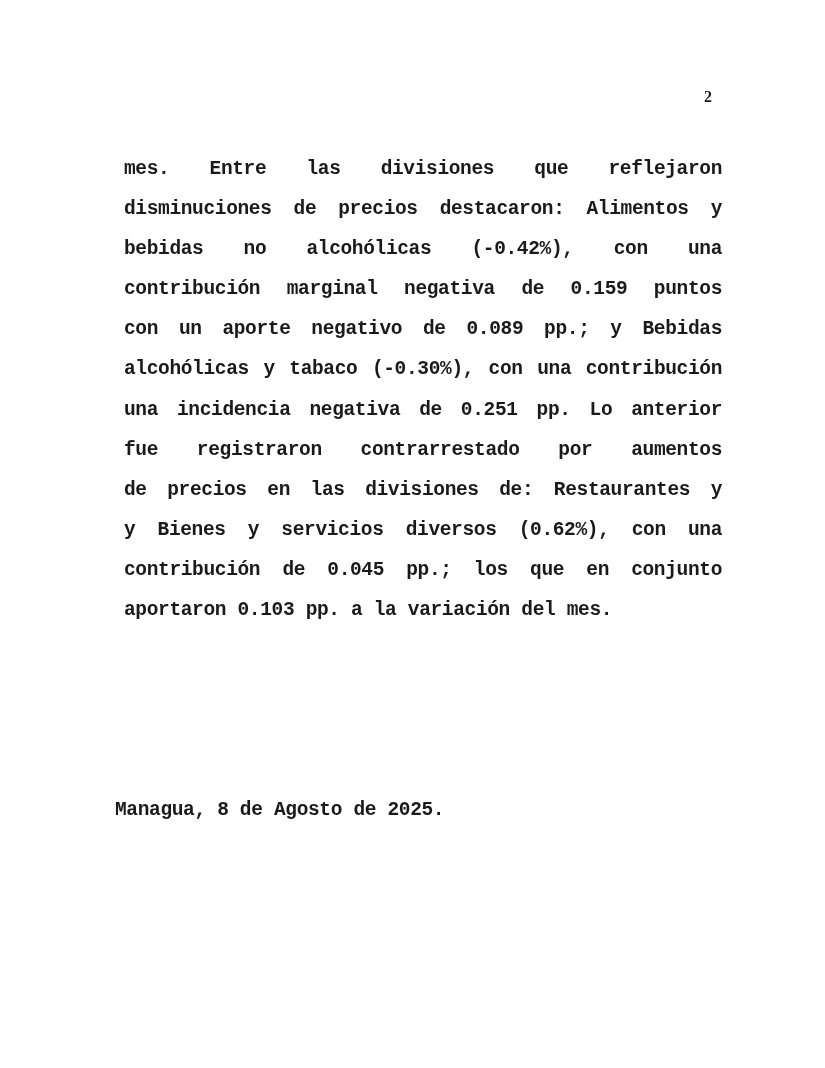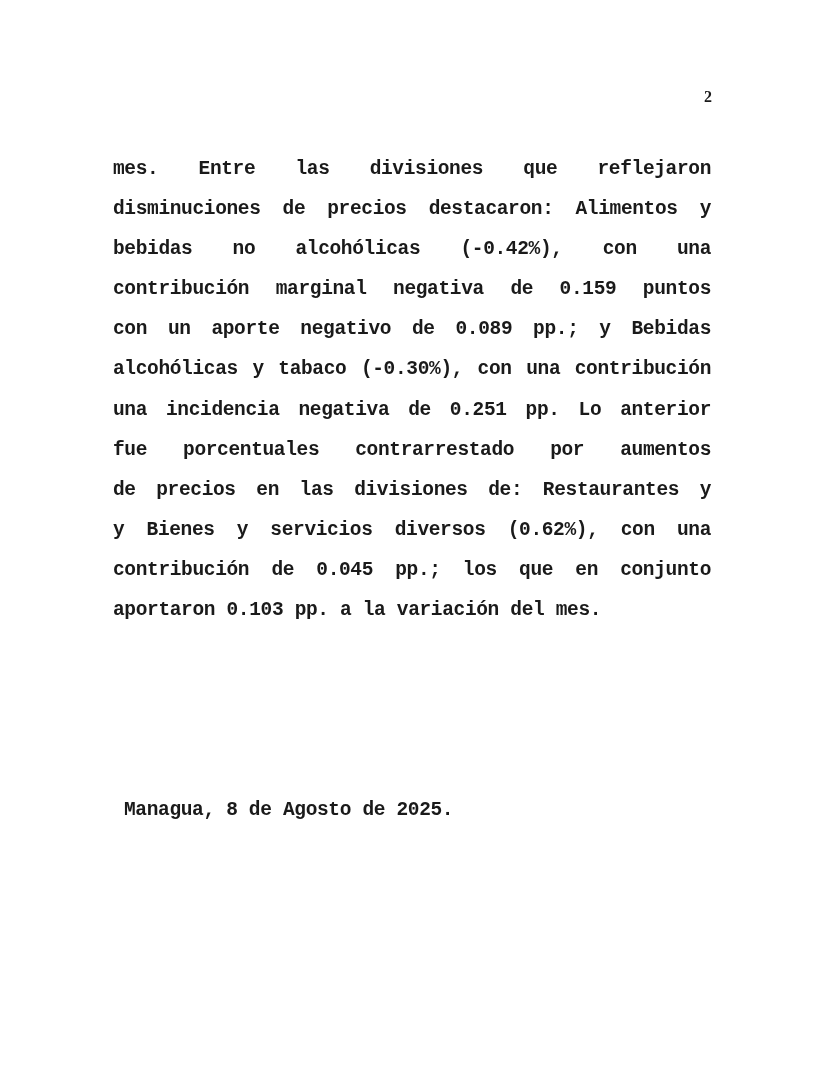--- a/index.html
+++ b/index.html
@@ -21,21 +21,21 @@
       width: 22px;
       text-align: right;
       font-family: "Liberation Serif", serif;
       font-weight: bold;
       font-size: 16px;
       line-height: 22px;
     }
     .body-text {
       position: absolute;
       top: 153px;
-      left: 113px;
+      left: 124px;
       width: 598px;
       font-family: "Liberation Mono", monospace;
       font-weight: bold;
       font-size: 19.5px;
     }
     .line {
       display: block;
       height: 40.1px;
       line-height: 32px;
       white-space: nowrap;
@@ -50,36 +50,35 @@
     .signoff {
       position: absolute;
       top: 794px;
       left: 115px;
       font-family: "Liberation Mono", monospace;
       font-weight: bold;
       font-size: 19.5px;
       line-height: 32px;
       letter-spacing: -0.35px;
       white-space: nowrap;
-      margin-left: 9px;
     }
   </style>
 </head>
 <body>
 
 <div class="page-number">2</div>
 
 <div class="body-text">
   <span class="line">mes. Entre las divisiones que reflejaron</span>
   <span class="line">disminuciones de precios destacaron: Alimentos y</span>
   <span class="line">bebidas no alcohólicas (-0.42%), con una</span>
   <span class="line">contribución marginal negativa de 0.159 puntos</span>
   <span class="line">con un aporte negativo de 0.089 pp.; y Bebidas</span>
   <span class="line">alcohólicas y tabaco (-0.30%), con una contribución</span>
   <span class="line">una incidencia negativa de 0.251 pp. Lo anterior</span>
-  <span class="line">fue porcentuales contrarrestado por aumentos</span>
+  <span class="line">fue registraron contrarrestado por aumentos</span>
   <span class="line">de precios en las divisiones de: Restaurantes y</span>
   <span class="line">y Bienes y servicios diversos (0.62%), con una</span>
   <span class="line">contribución de 0.045 pp.; los que en conjunto</span>
   <span class="line last">aportaron 0.103 pp. a la variación del mes.</span>
 </div>
 
 <div class="signoff">Managua, 8 de Agosto de 2025.</div>
 
 </body></html>

